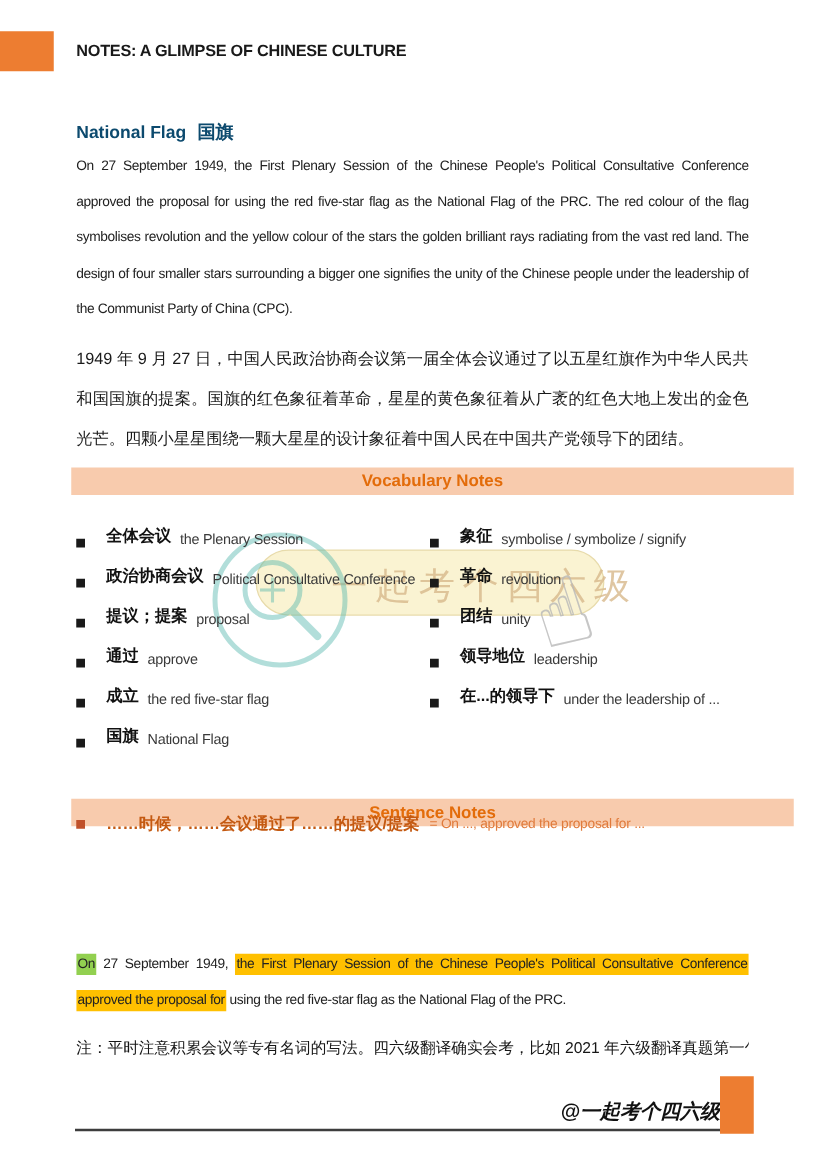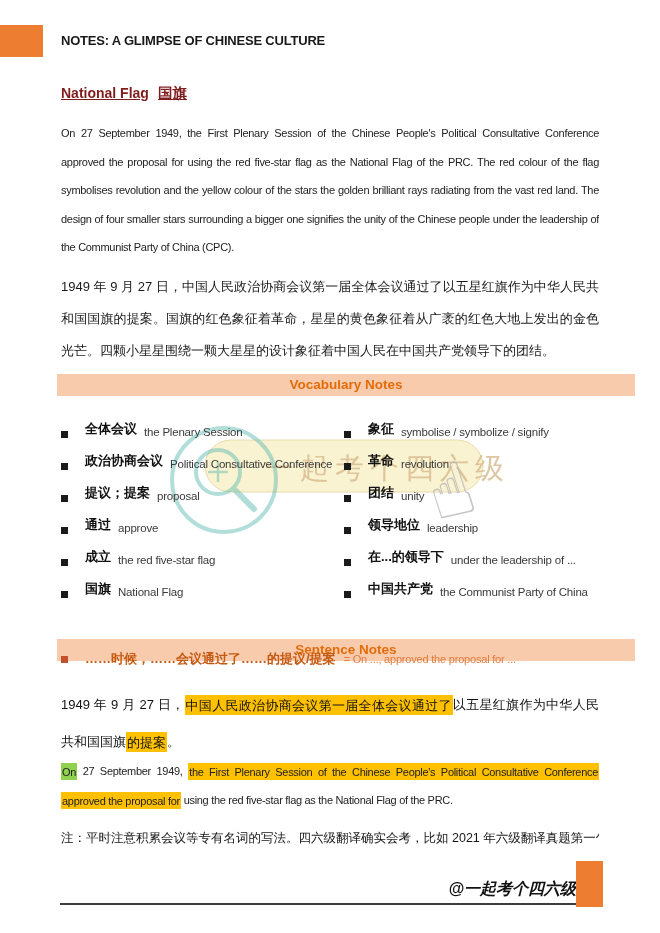--- a/index.html
+++ b/index.html
@@ -12,21 +12,21 @@
   .layer-watermark { position:absolute; inset:0; z-index:0; pointer-events:none; }
   .layer-content  { position:absolute; inset:0; z-index:1; }
 
   
   .block-orange { background:#ED7D31; }
   #top-block    { left:0;   top:25px;  width:43px; height:32px; }
   #bottom-block { left:576px; top:861px; width:27px; height:46px; }
 
   #doc-title { left:61px; top:33px; font-size:13px; font-weight:bold; color:#191919; letter-spacing:-0.2px; }
 
-  #section-title { left:61px; top:84px; font-size:14px; font-weight:bold; color:#7f1d1d;text-decoration:underline; }
+  #section-title { left:61px; top:96px; font-size:14px; font-weight:bold; color:#0c4a6e; }
   #section-title .zh { margin-left:9px; font-size:14.5px; }
 
   .para { left:61px; width:538px; text-align:justify; }
   #intro-en { top:119px; height:146px; overflow:hidden; font-size:11px; letter-spacing:-0.3px; line-height:28.5px; color:#222; }
   #intro-zh { top:271px; height:100px; overflow:hidden; font-size:13px; line-height:32px; color:#1a1a1a; }
 
   .banner {
     left:57px; width:578px; height:22px; background:#F8CBAD;
     text-align:center; font-size:13.5px; font-weight:bold; color:#E36C0A; line-height:22px;
   }
@@ -148,36 +148,30 @@
         <div class="vocab-item">
           <span class="bullet"></span>
           <span class="zh">领导地位</span>
           <span class="en">leadership</span>
         </div>
         <div class="vocab-item">
           <span class="bullet"></span>
           <span class="zh">在...的领导下</span>
           <span class="en">under the leadership of ...</span>
         </div>
-        <div class="vocab-item">
-          <span class="bullet"></span>
-          <span class="zh">中国共产党</span>
-          <span class="en">the Communist Party of China</span>
-        </div>
       </div>
 
     <div id="sentence-banner" class="abs banner">Sentence Notes</div>
 
     <div id="pattern-row" class="abs">
       <span class="bullet"></span>
       <span id="pattern-zh">……时候，……会议通过了……的提议/提案</span>
       <span id="pattern-en">= On ..., approved the proposal for ...</span>
     </div>
 
-    <div id="example-zh" class="abs para"><span>1949 年 9 月 27 日，</span><span class="hl-gold">中国人民政治协商会议第一届全体会议通过了</span><span>以五星红旗作为中华人民共和国国旗</span><span class="hl-gold">的提案</span><span>。</span></div>
 
     <div id="example-en" class="abs para"><span class="hl-green">On</span><span> 27 September 1949, </span><span class="hl-gold">the First Plenary Session of the Chinese People's Political Consultative Conference approved the proposal for</span><span> using the red five-star flag as the National Flag of the PRC.</span></div>
 
     <div id="note-line" class="abs para">注：平时注意积累会议等专有名词的写法。四六级翻译确实会考，比如 2021 年六级翻译真题第一句（中国</div>
 
     <div id="footer-text" class="abs">@一起考个四六级</div>
     <div id="footer-line" class="abs"></div>
     <div id="bottom-block" class="abs block-orange"></div>
 
   </div>

